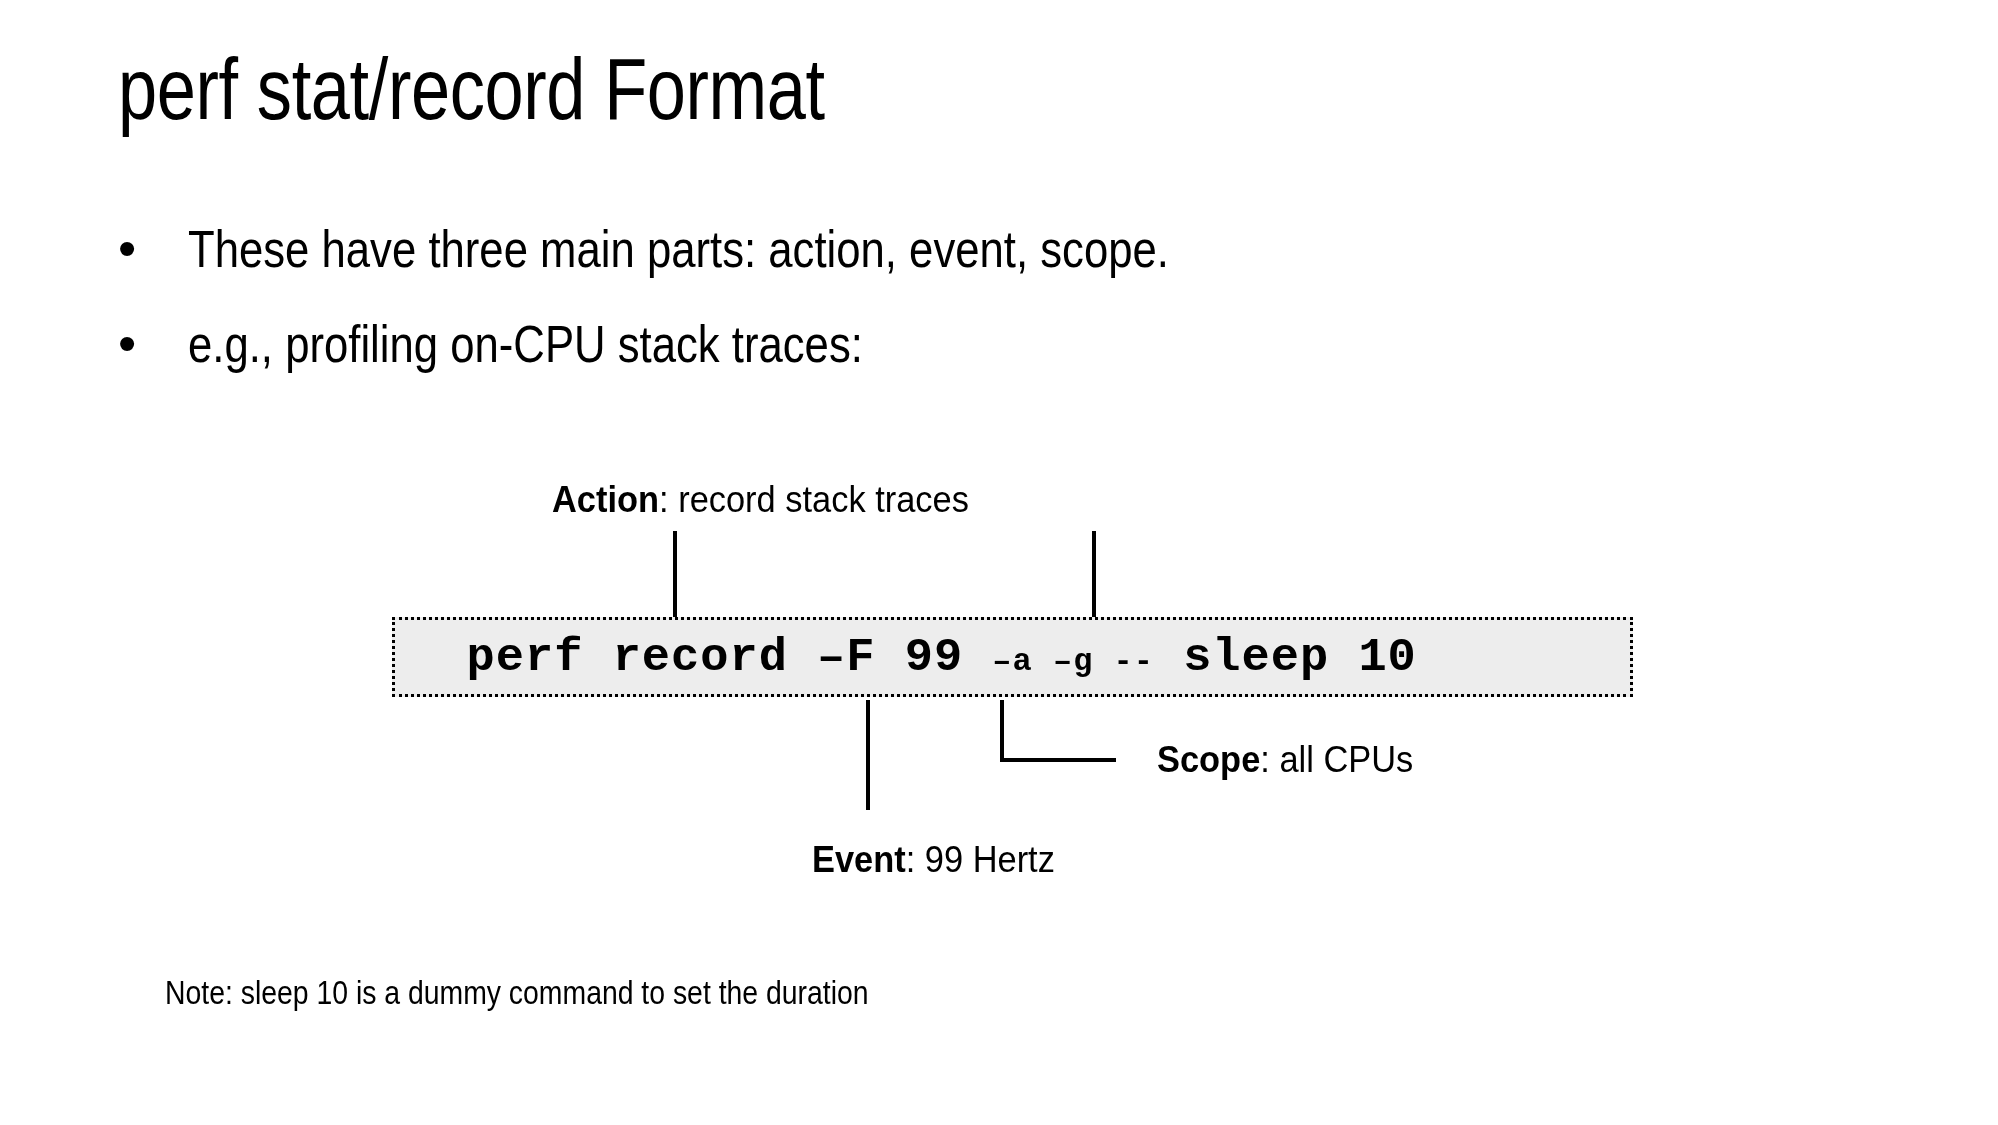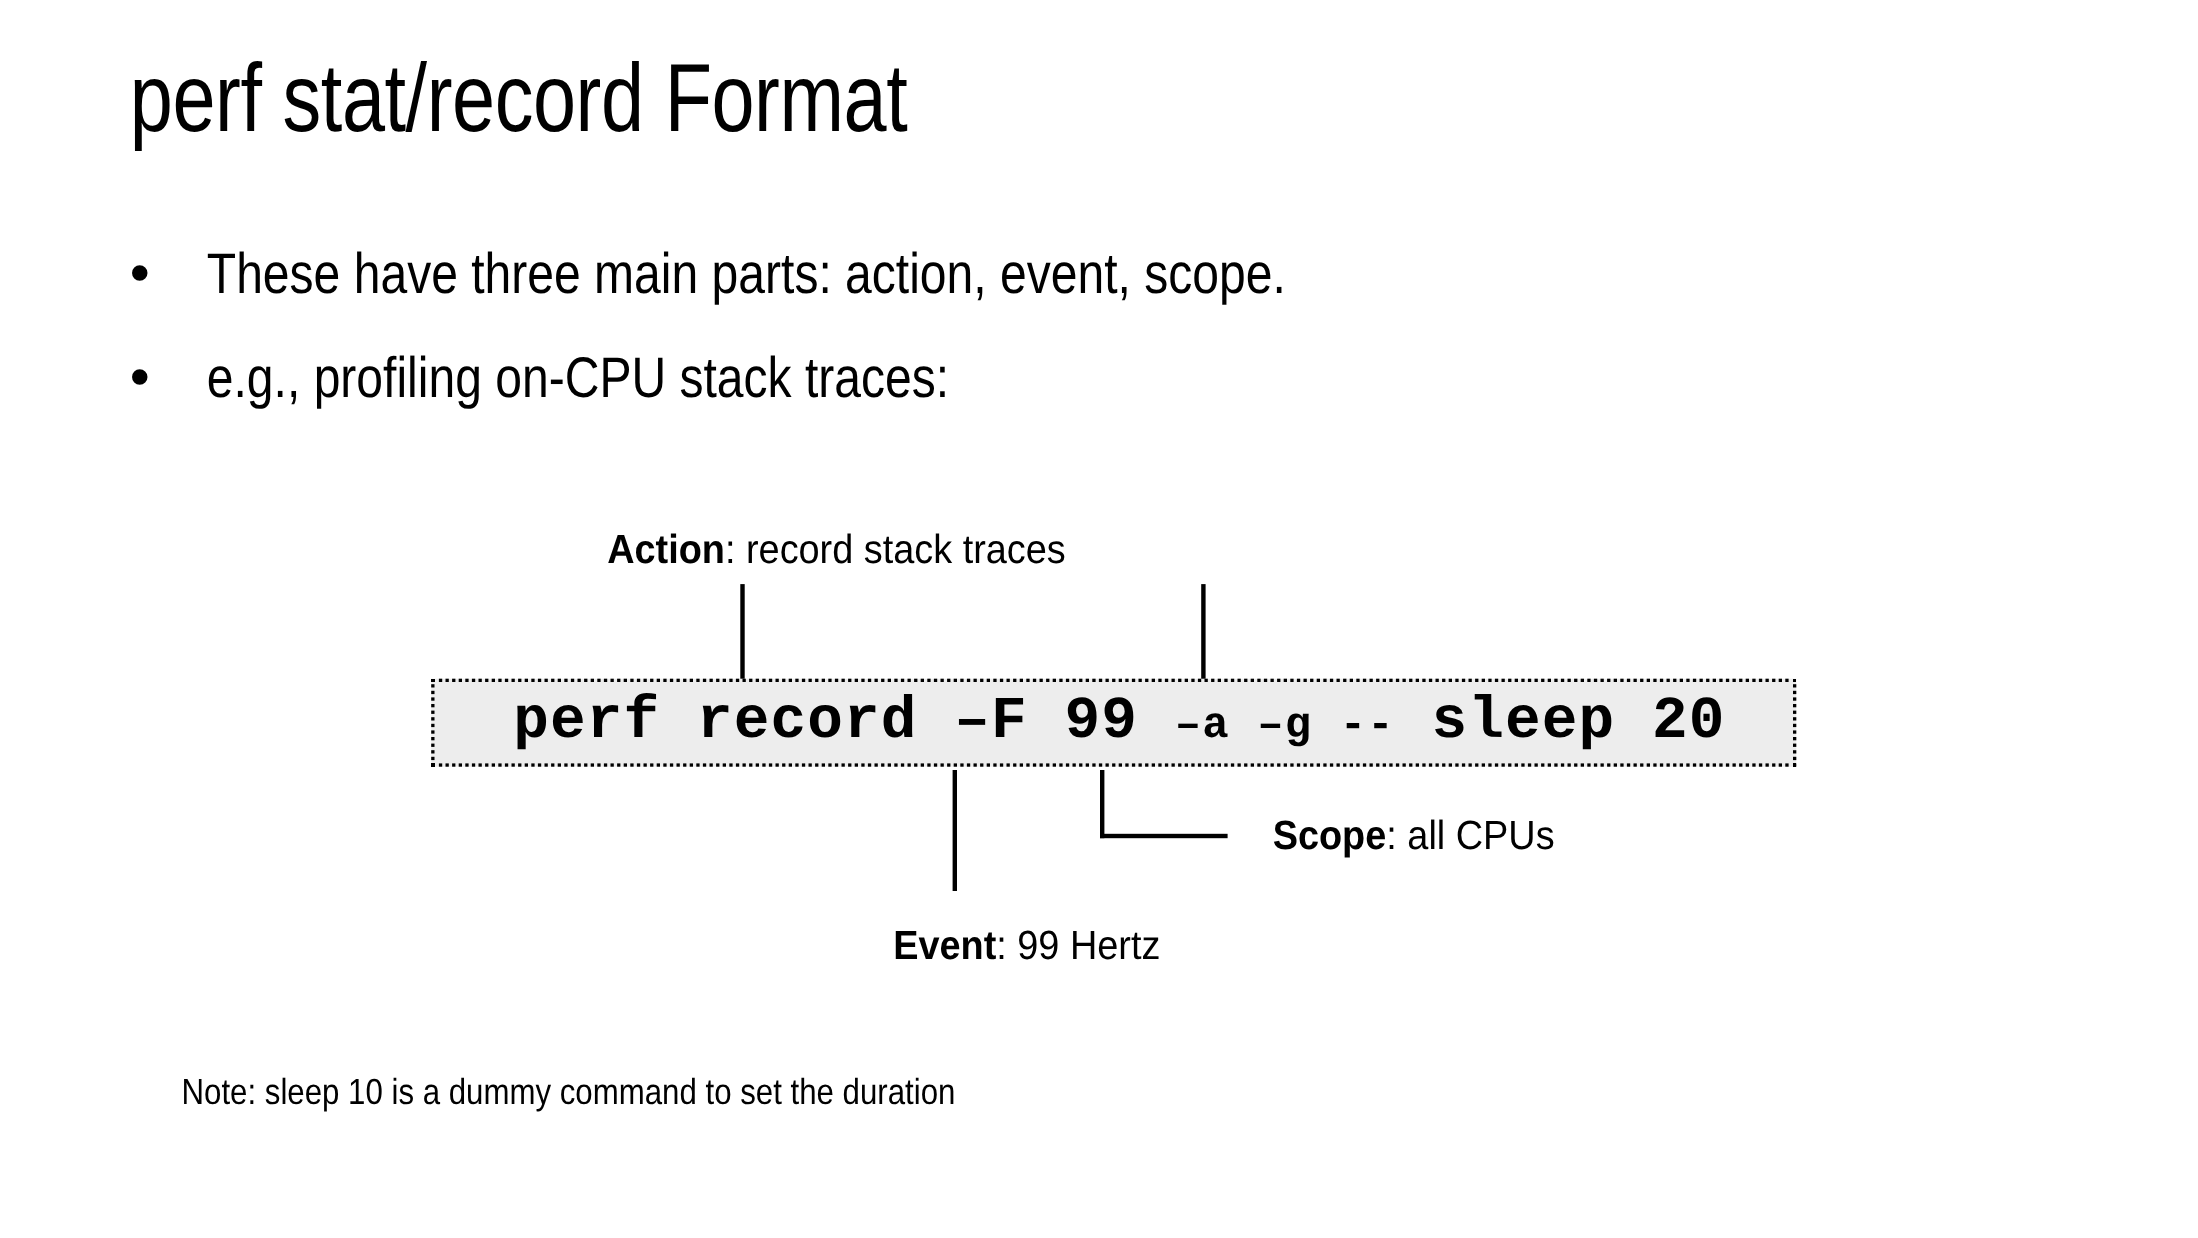--- a/index.html
+++ b/index.html
@@ -113,25 +113,25 @@
     padding-left: 14px;
   }
   #command-line {
     font-family: "Liberation Mono", "DejaVu Sans Mono", monospace;
     font-weight: 700;
     color: #000000;
     white-space: pre;
     line-height: 1;
   }
   .cmd-big {
-    font-size: 54px;
+    font-size: 47px;
     letter-spacing: 1px;
   }
   .cmd-small {
-    font-size: 40px;
+    font-size: 32px;
     letter-spacing: 1px;
   }
   .cmd-underline {
     text-decoration-thickness: 5px;
     text-underline-offset: 8px;
   }
 
   
   #footnote {
     position: absolute;
@@ -175,19 +175,19 @@
   </div>
 
   <div class="leader leader-v" id="leader-action-left"></div>
   <div class="leader leader-v" id="leader-action-right"></div>
   <div class="leader leader-v" id="leader-event-v"></div>
   <div class="leader leader-v" id="leader-scope-v"></div>
   <div class="leader leader-h" id="leader-scope-h"></div>
 
   <div id="command-box">
     <div id="command-line">
-      <span class="cmd-big">perf record </span><span class="cmd-big cmd-underline">–F 99</span><span class="cmd-big"> </span><span class="cmd-small">–a –g --</span><span class="cmd-big"> sleep 20</span>
+      <span class="cmd-big">perf record </span><span class="cmd-big cmd-underline">–F 99</span><span class="cmd-big"> </span><span class="cmd-small">–a –g --</span><span class="cmd-big"> sleep 10</span>
     </div>
   </div>
 
   <div id="footnote">Note: sleep 10 is a dummy command to set the duration</div>
 
 </div>
 
 </body></html>

